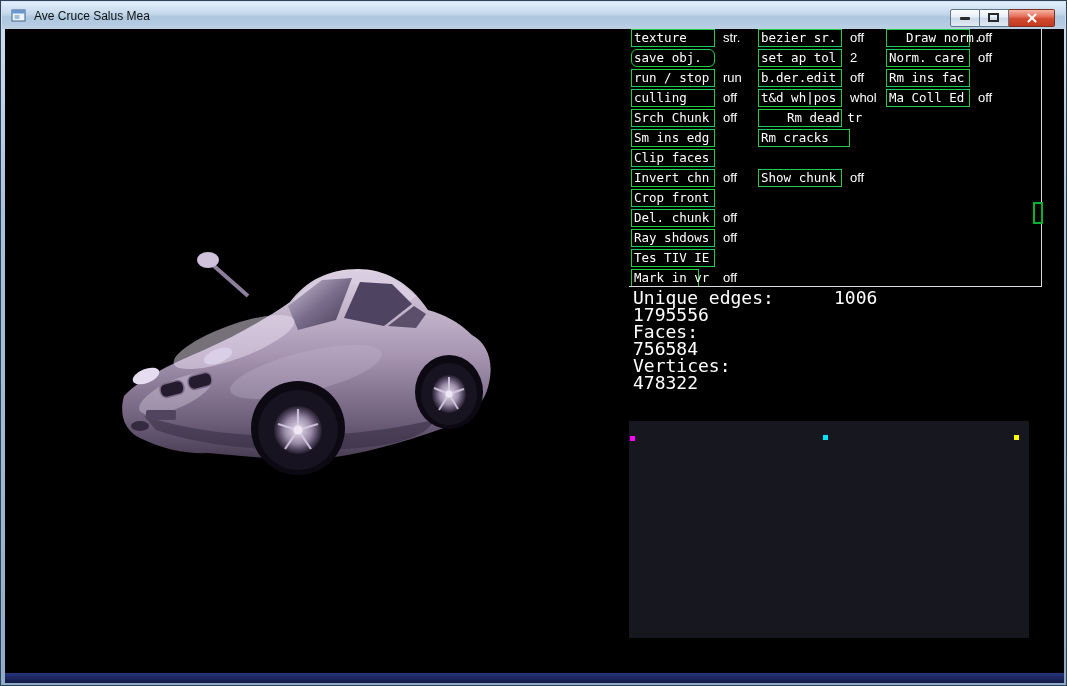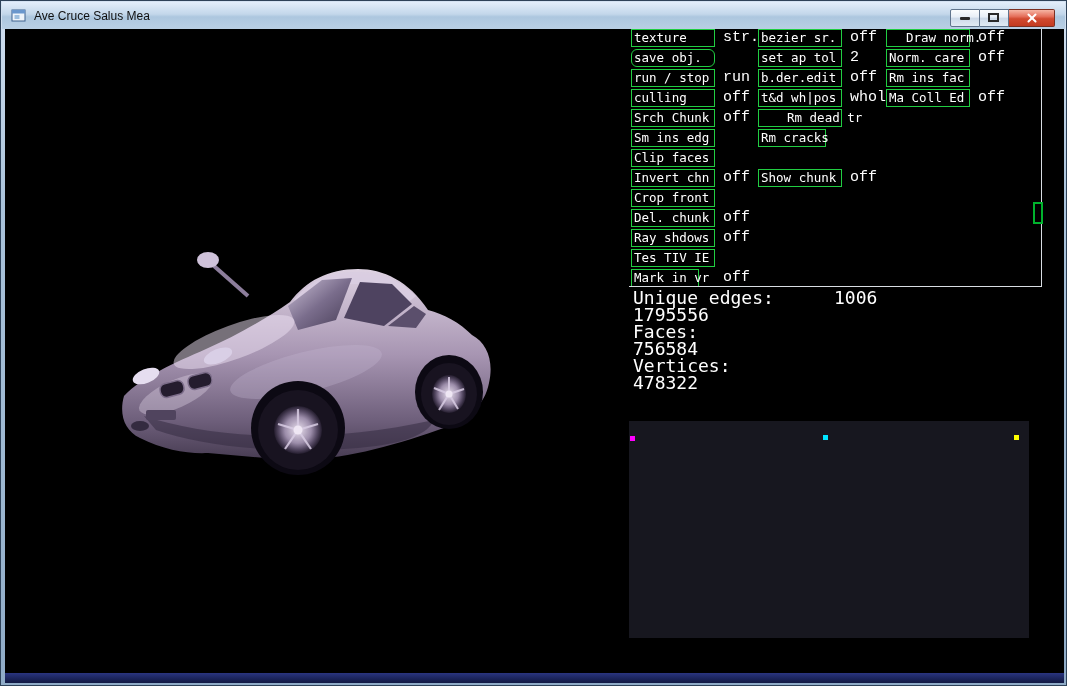--- a/index.html
+++ b/index.html
@@ -40,21 +40,21 @@
     border:1px solid #7a7a7a; font-weight:bold; font-size:12px; color:#000;
     line-height:15px; padding-left:4px; }
 
   .mono { font-family:"DejaVu Sans Mono", monospace; font-size:18px; color:#fff; }
 
   .menu-layer { position:absolute; inset:0; }
   .mbtn { position:absolute; height:18px; line-height:15px; border:1px solid #21cd42;
     color:#fff; background:#000; font-family:"DejaVu Sans Mono",monospace; font-size:12.5px;
     padding-left:2px; white-space:nowrap; }
   .mval { position:absolute; height:18px; line-height:17px; color:#fff;
-    font-family:Liberation Mono, monospace; font-size:15px; white-space:nowrap; }
+    font-family:Liberation Sans, sans-serif; font-size:13px; white-space:nowrap; }
 
   .sep-h { position:absolute; left:628px; top:285px; width:413px; height:1px; background:#d8dde2; }
   .sep-v { position:absolute; left:1040px; top:28px; width:1px; height:258px; background:#d8dde2; }
 
   .stats  { position:absolute; left:632px; top:288px; line-height:17px; }
   .stats2 { position:absolute; left:826px; top:288px; line-height:17px; }
   .stats2 .val { padding-left:7px; }
 
   .minimap { position:absolute; left:628px; top:420px; width:400px; height:217px; background:#17171f; }
   .dot { position:absolute; width:5px; height:5px; }
@@ -190,21 +190,21 @@
       <div class="mval" style="left: 722px; top: 268px;">off</div>
       <div class="mbtn" style="left: 757px; top: 28px; width: 84px; border-color: rgb(33, 205, 66);">bezier sr.</div>
       <div class="mval" style="left: 849px; top: 28px;">off</div>
       <div class="mbtn" style="left: 757px; top: 48px; width: 84px; border-color: rgb(33, 205, 66);">set ap tol</div>
       <div class="mval" style="left: 849px; top: 48px;">2</div>
       <div class="mbtn" style="left: 757px; top: 68px; width: 84px; border-color: rgb(33, 205, 66);">b.der.edit</div>
       <div class="mval" style="left: 849px; top: 68px;">off</div>
       <div class="mbtn" style="left: 757px; top: 88px; width: 84px; border-color: rgb(33, 205, 66);">t&amp;d wh|pos</div>
       <div class="mval" style="left: 849px; top: 88px;">whol</div>
       <div class="mbtn" style="left: 757px; top: 108px; width: 84px; border-color: rgb(33, 205, 66); padding-left: 28px;">Rm dead tr</div>
-      <div class="mbtn" style="left: 757px; top: 128px; width: 68px; border-color: rgb(33, 205, 66);">Rm cracks</div>
+      <div class="mbtn" style="left: 757px; top: 128px; width: 92px; border-color: rgb(33, 205, 66);">Rm cracks</div>
       <div class="mbtn" style="left: 757px; top: 168px; width: 84px; border-color: rgb(33, 205, 66);">Show chunk</div>
       <div class="mval" style="left: 849px; top: 168px;">off</div>
       <div class="mbtn" style="left: 885px; top: 28px; width: 84px; border-color: rgb(33, 205, 66); padding-left: 19px;">Draw norm.</div>
       <div class="mval" style="left: 977px; top: 28px;">off</div>
       <div class="mbtn" style="left: 885px; top: 48px; width: 84px; border-color: rgb(33, 205, 66);">Norm. care</div>
       <div class="mval" style="left: 977px; top: 48px;">off</div>
       <div class="mbtn" style="left: 885px; top: 68px; width: 84px; border-color: rgb(33, 205, 66);">Rm ins fac</div>
       <div class="mbtn" style="left: 885px; top: 88px; width: 84px; border-color: rgb(33, 205, 66);">Ma Coll Ed</div>
       <div class="mval" style="left: 977px; top: 88px;">off</div>
     </div>

